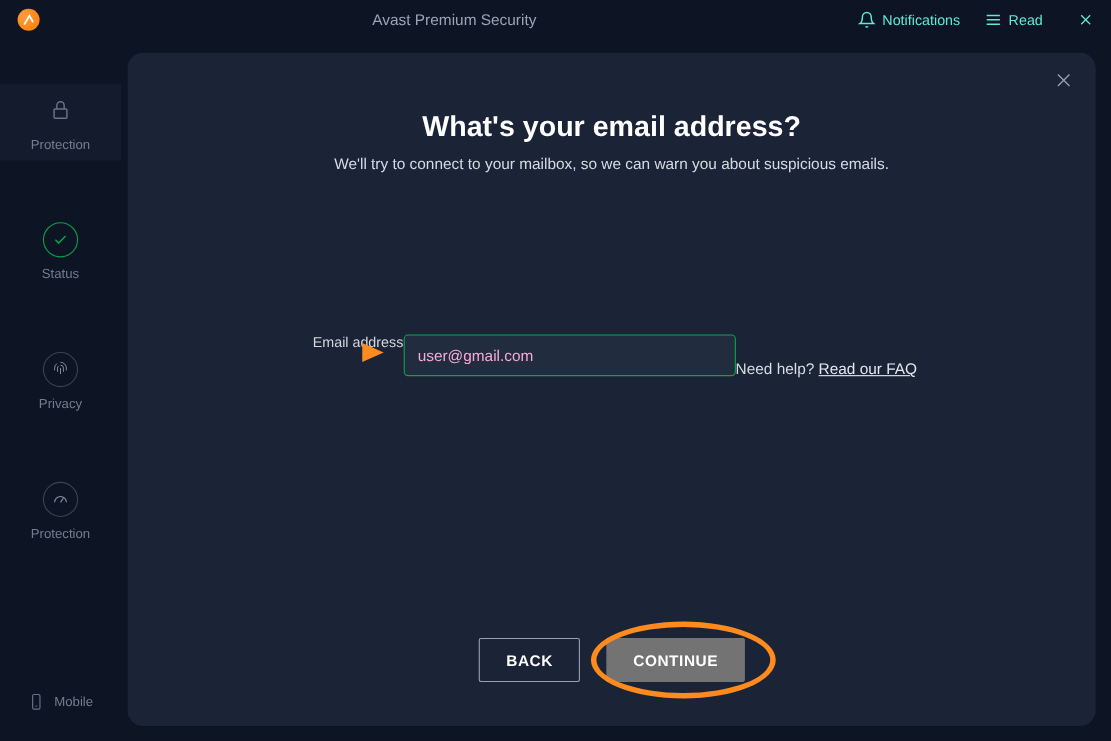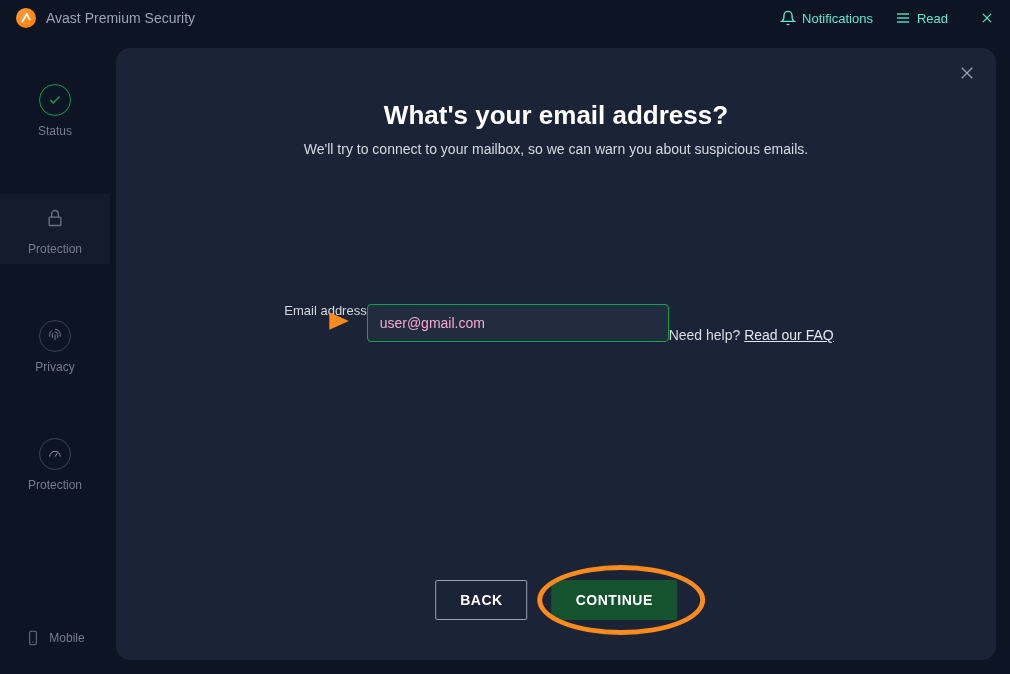--- a/index.html
+++ b/index.html
@@ -10,20 +10,21 @@
       background: #0d1423;
       overflow: hidden;
       color: #fff;
     }
     .titlebar {
       height: 36px;
       display: flex;
       align-items: center;
       padding: 0 16px;
       background: #0d1423;
+      text-align: center;
     }
     .logo {
       width: 20px;
       height: 20px;
       border-radius: 50%;
       background: radial-gradient(circle at 30% 30%, #ff9b3d, #ff7b00);
       margin-right: 10px;
       display: flex;
       align-items: center;
       justify-content: center;
@@ -202,21 +203,21 @@
       align-items: center;
       justify-content: center;
     }
     .btn-back {
       background: transparent;
       border: 1.5px solid #9aa0b0;
       color: #fff;
       min-width: 90px;
     }
     .btn-continue {
-      background: #14532d;
+      background: #737373;
       border: none;
       color: #fff;
       min-width: 120px;
     }
     .continue-ring {
       position: absolute;
       width: 168px;
       height: 70px;
       border: 5px solid #ff8a1e;
       border-radius: 50%;
@@ -257,36 +258,36 @@
     <div class="titlebar-item" style="margin-left:10px;">
       <svg width="14" height="14" viewBox="0 0 24 24" fill="none" stroke="currentColor" stroke-width="2">
         <line x1="5" y1="5" x2="19" y2="19"></line>
         <line x1="19" y1="5" x2="5" y2="19"></line>
       </svg>
     </div>
   </div>
 </div>
 
 <div class="sidebar">
-  <div class="sidebar-item active">
-    <div class="icon-circle">
-      <svg width="14" height="14" viewBox="0 0 24 24" fill="none" stroke="#0a9e4a" stroke-width="2.5">
-        <polyline points="20 6 9 17 4 12"></polyline>
-      </svg>
-    </div>
-    <span>Status</span>
-  </div>
   <div class="sidebar-item highlight">
     <div class="icon-plain">
       <svg width="20" height="20" viewBox="0 0 24 24" fill="none" stroke="currentColor" stroke-width="1.6">
         <rect x="5" y="11" width="14" height="10" rx="1"></rect>
         <path d="M8 11V7a4 4 0 0 1 8 0v4"></path>
       </svg>
     </div>
     <span>Protection</span>
+  </div>
+  <div class="sidebar-item active">
+    <div class="icon-circle">
+      <svg width="14" height="14" viewBox="0 0 24 24" fill="none" stroke="#0a9e4a" stroke-width="2.5">
+        <polyline points="20 6 9 17 4 12"></polyline>
+      </svg>
+    </div>
+    <span>Status</span>
   </div>
   <div class="sidebar-item">
     <div class="icon-circle">
       <svg width="16" height="16" viewBox="0 0 24 24" fill="none" stroke="currentColor" stroke-width="1.3">
         <path d="M12 2a8 8 0 0 1 8 8v3"></path>
         <path d="M4 13v-3a8 8 0 0 1 3-6.2"></path>
         <path d="M12 6a4 4 0 0 1 4 4v5"></path>
         <path d="M8 15v-5a4 4 0 0 1 1.5-3.1"></path>
         <path d="M12 10v8"></path>
       </svg>

